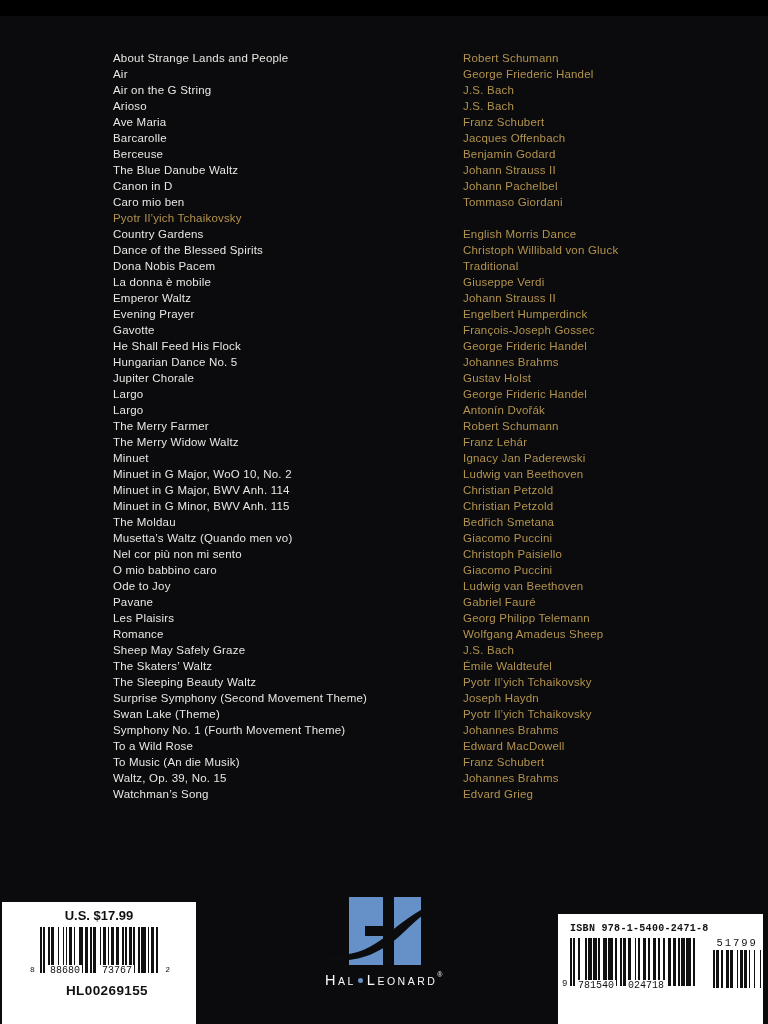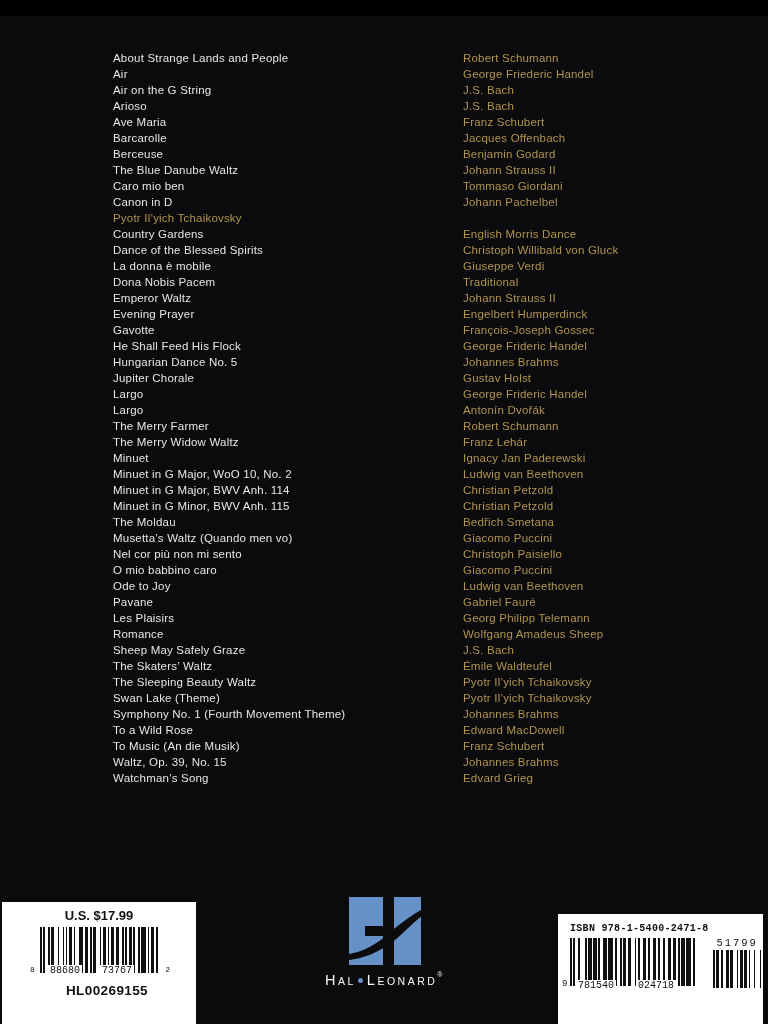--- a/index.html
+++ b/index.html
@@ -46,21 +46,21 @@
 
   
   .rightbox{position:absolute;left:558px;top:914px;width:205px;height:110px;
             background:var(--panel_white);color:var(--ink);}
   .isbn{margin:9px 0 4px 12px;font-family:"Liberation Mono",monospace;font-size:10px;
         letter-spacing:.3px;font-weight:bold;}
   .eanrow{display:flex;margin-left:12px;align-items:flex-start;}
   .ean{position:relative;width:126px;height:48px;}
   .ean .lead{left:-10px;bottom:-4px;font-size:9px;background:transparent;}
   .ean .g1{left:6px;bottom:-5px;}
-  .ean .g2{left:66px;bottom:-5px;}
+  .ean .g2{left:56px;bottom:-5px;}
   .supp{margin-left:16px;width:52px;}
   .suppnum{font-family:"Liberation Mono",monospace;font-size:10.5px;letter-spacing:2px;
            text-align:center;line-height:11px;margin-bottom:1px;}
   .supp .bars{height:38px;width:48px;margin-left:2px;}
 </style>
 </head>
 <body>
 
 <div class="page">
   <div class="top-edge"></div>
@@ -101,54 +101,54 @@
         <div class="song-title">Berceuse</div>
         <div class="song-composer">Benjamin Godard</div>
       </div>
 
       <div class="song-row">
         <div class="song-title">The Blue Danube Waltz</div>
         <div class="song-composer">Johann Strauss II</div>
       </div>
 
       <div class="song-row">
+        <div class="song-title">Canon in D</div>
+        <div class="song-composer">Johann Pachelbel</div>
+      </div>
+
+      <div class="song-row">
         <div class="song-title">Caro mio ben</div>
         <div class="song-composer">Tommaso Giordani</div>
       </div>
 
       <div class="song-row">
-        <div class="song-title">Canon in D</div>
-        <div class="song-composer">Johann Pachelbel</div>
-      </div>
-
-      <div class="song-row">
         <div class="song-composer">Pyotr Il’yich Tchaikovsky</div>
       </div>
 
       <div class="song-row">
         <div class="song-title">Country Gardens</div>
         <div class="song-composer">English Morris Dance</div>
       </div>
 
       <div class="song-row">
         <div class="song-title">Dance of the Blessed Spirits</div>
         <div class="song-composer">Christoph Willibald von Gluck</div>
       </div>
 
       <div class="song-row">
+        <div class="song-title">Dona Nobis Pacem</div>
+        <div class="song-composer">Traditional</div>
+      </div>
+
+      <div class="song-row">
         <div class="song-title">La donna è mobile</div>
         <div class="song-composer">Giuseppe Verdi</div>
       </div>
 
       <div class="song-row">
-        <div class="song-title">Dona Nobis Pacem</div>
-        <div class="song-composer">Traditional</div>
-      </div>
-
-      <div class="song-row">
         <div class="song-title">Emperor Waltz</div>
         <div class="song-composer">Johann Strauss II</div>
       </div>
 
       <div class="song-row">
         <div class="song-title">Evening Prayer</div>
         <div class="song-composer">Engelbert Humperdinck</div>
       </div>
 
       <div class="song-row">
@@ -260,20 +260,24 @@
       <div class="song-row">
         <div class="song-title">The Skaters’ Waltz</div>
         <div class="song-composer">Émile Waldteufel</div>
       </div>
 
       <div class="song-row">
         <div class="song-title">The Sleeping Beauty Waltz</div>
         <div class="song-composer">Pyotr Il’yich Tchaikovsky</div>
       </div>
 
+      <div class="song-row">
+        <div class="song-title">Surprise Symphony (Second Movement Theme)</div>
+        <div class="song-composer">Joseph Haydn</div>
+      </div>
 
       <div class="song-row">
         <div class="song-title">Swan Lake (Theme)</div>
         <div class="song-composer">Pyotr Il’yich Tchaikovsky</div>
       </div>
 
       <div class="song-row">
         <div class="song-title">Symphony No. 1 (Fourth Movement Theme)</div>
         <div class="song-composer">Johannes Brahms</div>
       </div>

